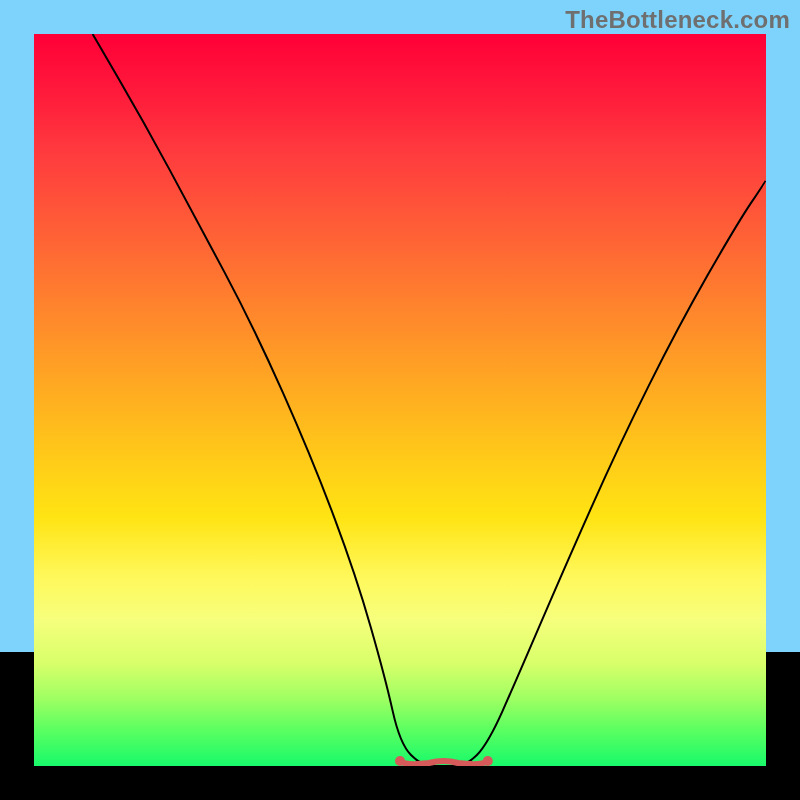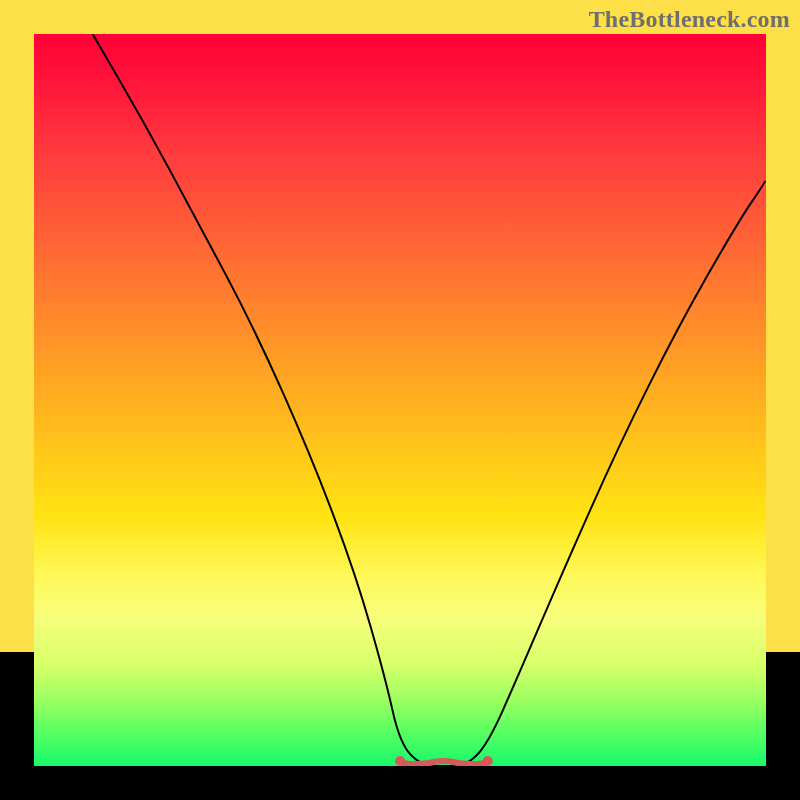--- a/index.html
+++ b/index.html
@@ -8,22 +8,21 @@
     width: 800px;
     height: 800px;
     background: #000;
     overflow: hidden;
     font-family: Arial, Helvetica, sans-serif;
   }
   .frame {
     position: relative;
     width: 800px;
     height: 652px;
-    background: #fde047;
-    font-family: Liberation Serif, serif;
+    background: #7dd3fc;
   }
   .attribution {
     position: absolute;
     top: 6px;
     right: 10px;
     color: #6f6f6f;
     font-size: 24px;
     font-weight: 600;
     letter-spacing: 0.2px;
     z-index: 10;

